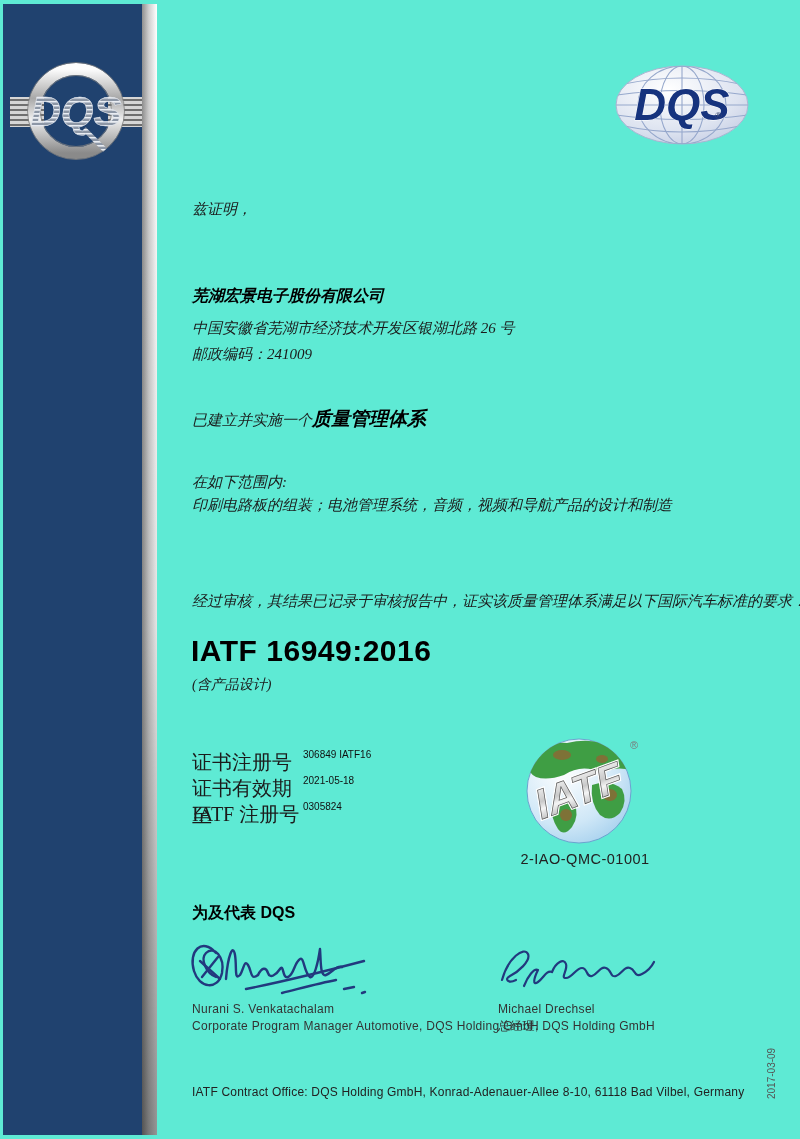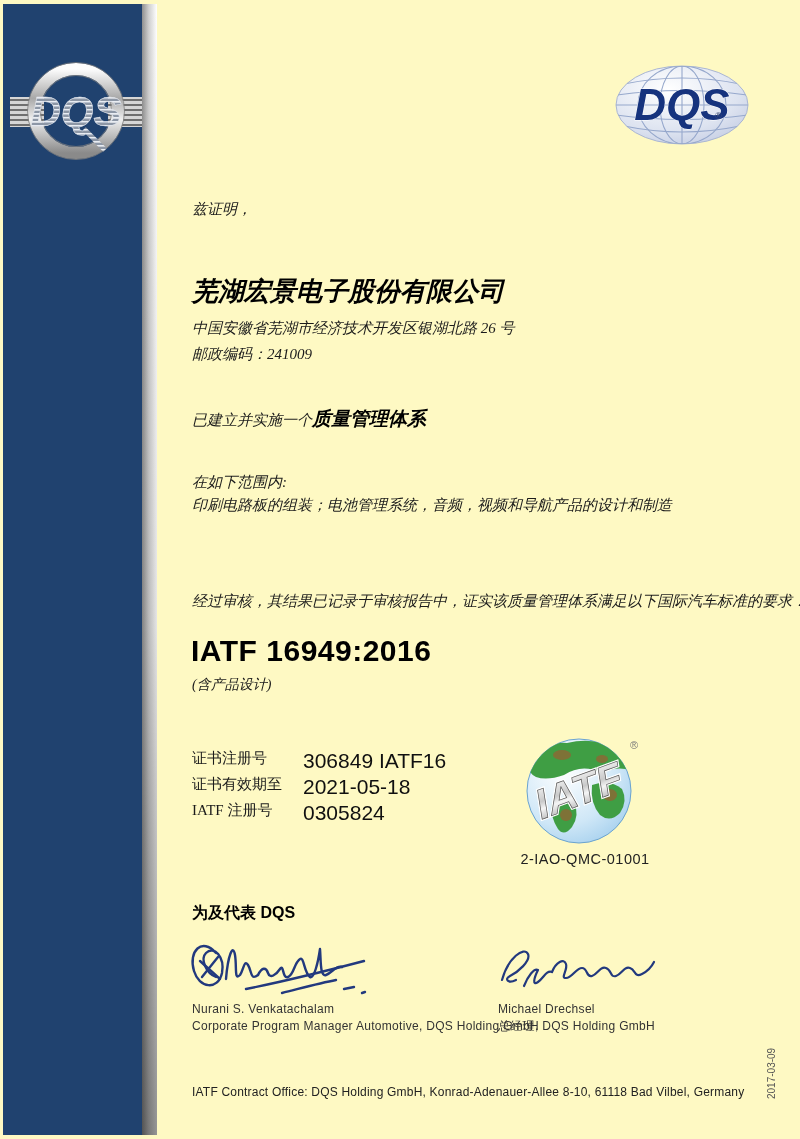--- a/index.html
+++ b/index.html
@@ -1,52 +1,52 @@
 <!DOCTYPE html>
 <html><head>
 <meta charset="utf-8">
 <style>
   html,body{margin:0;padding:0;background:#ffffff;}
   body{font-family:"Liberation Sans","DejaVu Sans",sans-serif;color:#111;}
-  .page{position:relative;width:800px;height:1139px;background:#fef9c3;overflow:hidden;}
+  .page{position:relative;width:800px;height:1139px;background:#5eead4;overflow:hidden;}
 
   
   .band{position:absolute;left:3px;top:4px;width:139px;height:1131px;background:#20426f;}
   .band-stripe{position:absolute;left:142px;top:4px;width:15px;height:1131px;
     background:
       linear-gradient(180deg, rgba(0,0,0,0) 0%, rgba(0,0,0,0.10) 55%, rgba(0,0,0,0.42) 100%),
       linear-gradient(90deg, #8f8f8f 0%, #cfcfcf 45%, #ffffff 100%);}
 
   .emblem{position:absolute;left:10px;top:57px;width:132px;height:108px;}
 
   .title{position:absolute;left:193px;top:66px;font-family:"Liberation Serif","DejaVu Serif",serif;
     font-size:56px;font-weight:500;letter-spacing:30px;color:#000;white-space:nowrap;}
 
   .globe-logo{position:absolute;left:612px;top:62px;width:140px;height:86px;}
 
   .txt{position:absolute;left:192px;font-family:"Liberation Serif","DejaVu Serif",serif;
     font-size:15px;color:#1b1b1b;white-space:nowrap;font-style:italic;}
   .intro{top:200px;}
-  .company-name{top:274px;font-family:"Liberation Sans","DejaVu Sans",sans-serif;
-    font-size:26px;font-weight:bold;color:#000;}
+  .company-name{top:286px;font-family:"Liberation Sans","DejaVu Sans",sans-serif;
+    font-size:16px;font-weight:bold;color:#000;}
   .addr1{top:319px;}
   .addr2{top:345px;}
   .statement{top:406px;}
   .statement .sys{font-family:"Liberation Sans","DejaVu Sans",sans-serif;font-size:19px;font-weight:bold;color:#000;}
   .scope-label{top:473px;}
   .scope-text{top:496px;}
   .audit{top:592px;}
   .standard{position:absolute;left:191px;top:634px;font-size:30px;font-weight:bold;color:#000;
     font-family:"Liberation Sans","DejaVu Sans",sans-serif;letter-spacing:0.5px;text-align:center;}
   .standard-note{top:676px;font-size:14px;}
 
   .details{position:absolute;left:192px;top:749px;}
   .drow{display:flex;height:26px;align-items:flex-start;}
-  .dlabel{width:111px;font-family:"Liberation Serif","DejaVu Serif",serif;font-size:15px;color:#1b1b1b;}
-  .dvalue{font-family:"Liberation Sans","DejaVu Sans",sans-serif;font-size:21px;color:#101010;}
+  .dlabel{width:111px;font-family:"Liberation Serif","DejaVu Serif",serif;font-size:20px;color:#1b1b1b;}
+  .dvalue{font-family:"Liberation Sans","DejaVu Sans",sans-serif;font-size:10px;color:#101010;}
 
   .iatf-logo{position:absolute;left:522px;top:733px;width:122px;height:116px;}
   .iatf-number{position:absolute;left:505px;top:851px;width:160px;text-align:center;
     font-size:14.5px;color:#222;letter-spacing:0.5px;}
 
   .behalf{position:absolute;left:192px;top:903px;font-size:16px;font-weight:bold;color:#000;
     font-family:"Liberation Sans","DejaVu Sans",sans-serif;}
 
   .sig-left{position:absolute;left:186px;top:933px;width:190px;height:68px;}
   .sig-right{position:absolute;left:494px;top:942px;width:165px;height:52px;}

